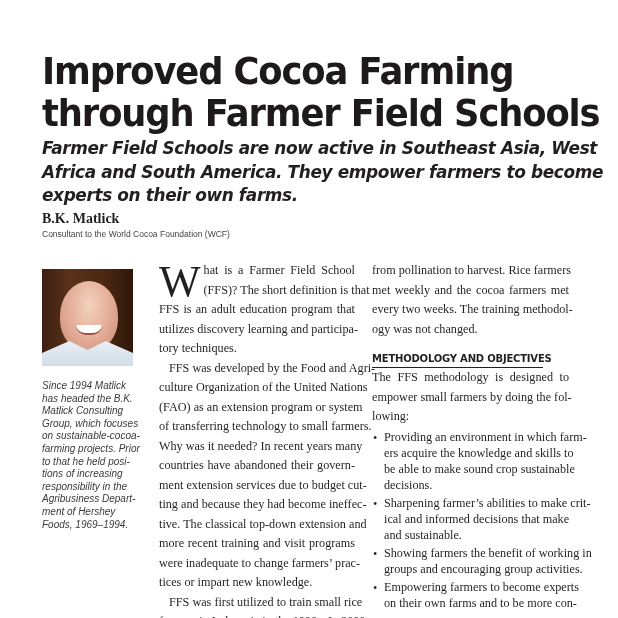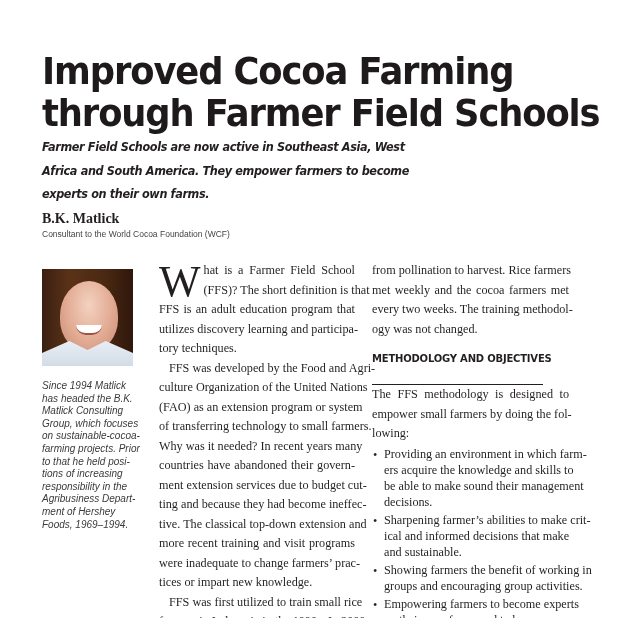--- a/index.html
+++ b/index.html
@@ -12,21 +12,21 @@
     position: absolute; left: 42px; top: 50px; width: 560px;
     font-family: "DejaVu Sans", sans-serif; font-weight: bold;
     font-size: 38px; line-height: 42px; letter-spacing: -1.2px;
     color: #1e1a1b; margin: 0;
     transform: scaleX(0.93); transform-origin: left top;
   }
   .title span { display: block; white-space: nowrap; }
   .subtitle {
     position: absolute; left: 42px; top: 136px; width: 560px;
     font-family: "DejaVu Sans", sans-serif; font-weight: bold; font-style: italic;
-    font-size: 12px; line-height: 23.5px; letter-spacing: -0.4px;
+    font-size: 18px; line-height: 23.5px; letter-spacing: -0.4px;
     color: #231f20; margin: 0;
   }
   .subtitle span { display: block; white-space: nowrap; transform: scaleX(0.94); transform-origin: left; }
   .author {
     position: absolute; left: 42px; top: 211px;
     font-family: "Liberation Serif", serif; font-weight: bold; font-size: 14px;
     color: #231f20;
   }
   .affil {
     position: absolute; left: 42px; top: 229px;
@@ -65,21 +65,21 @@
   .col2 { left: 159px; width: 196px; }
   .col3 { left: 372px; width: 197px; }
   .ln { display: block; white-space: nowrap; text-align: justify; text-align-last: justify; height: 19.5px; }
   .ln.last { text-align-last: left; }
   .ln.indent { padding-left: 10px; }
   .dropcap {
     float: left; font-family: "Liberation Serif", serif; font-size: 44px; line-height: 34px;
     margin: 4px 3px 0 0; color: #231f20;
   }
   .heading {
-    display: block; margin: 12px 0 0 0; padding-bottom: 17px;
+    display: block; margin: 12px 0 0 0; padding-bottom: 0;
     border-bottom: 1.5px solid #231f20; width: 171px;
     font-family: "DejaVu Sans", sans-serif; font-weight: bold; font-size: 10px;
     letter-spacing: -0.2px; line-height: 16px; white-space: nowrap; color: #231f20;
   }
   .bullet-item { position: relative; display: block; padding-left: 12px; margin-top: 2px; }
   .bullet-item .dot { position: absolute; left: 1px; top: 0; }
   .bullet-item .ln { line-height: 16px; height: 16px; }
 </style>
 </head>
 <body>
@@ -160,21 +160,21 @@
   <div>
     <span class="ln">The FFS methodology is designed to</span>
     <span class="ln">empower small farmers by doing the fol-</span>
     <span class="ln last">lowing:</span>
   </div>
   <div>
     <div class="bullet-item">
       <span class="dot">•</span>
       <span class="ln">Providing an environment in which farm-</span>
       <span class="ln">ers acquire the knowledge and skills to</span>
-      <span class="ln">be able to make sound their management</span>
+      <span class="ln">be able to make sound crop sustainable</span>
       <span class="ln last">decisions.</span>
     </div>
     <div class="bullet-item">
       <span class="dot">•</span>
       <span class="ln">Sharpening farmer’s abilities to make crit-</span>
       <span class="ln">ical and informed decisions that make</span>
       <span class="ln last">and sustainable.</span>
     </div>
     <div class="bullet-item">
       <span class="dot">•</span>

